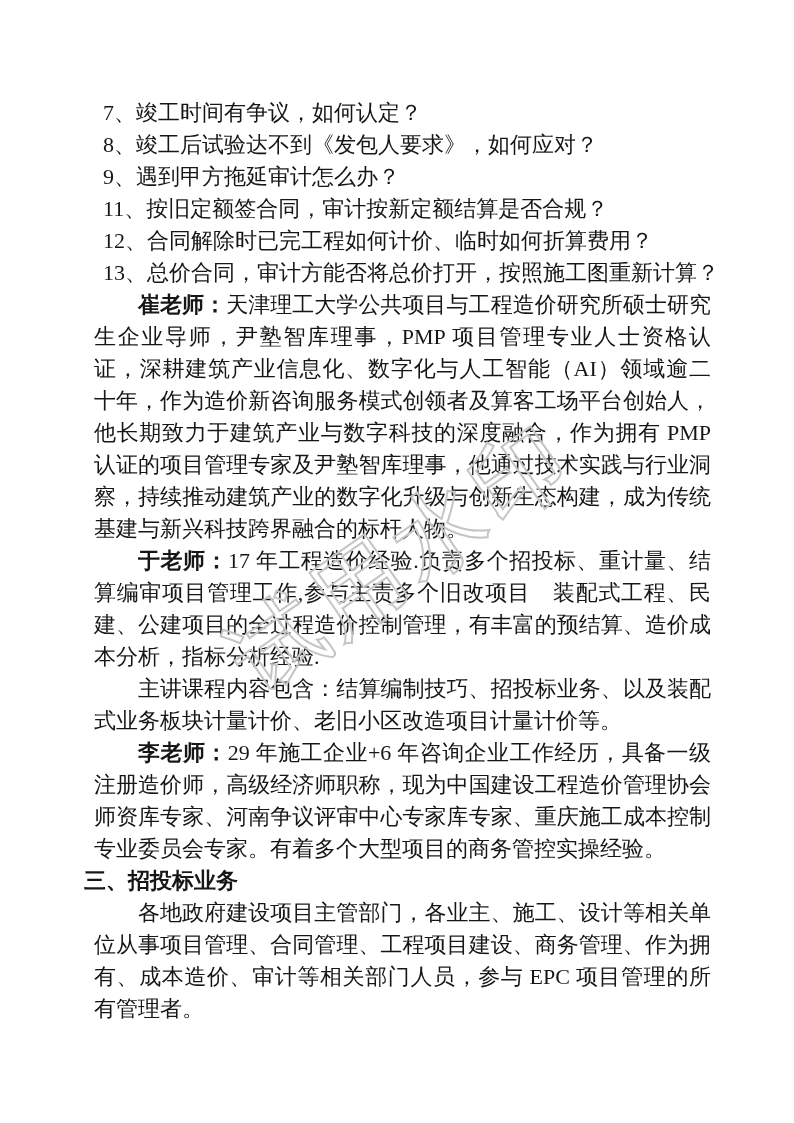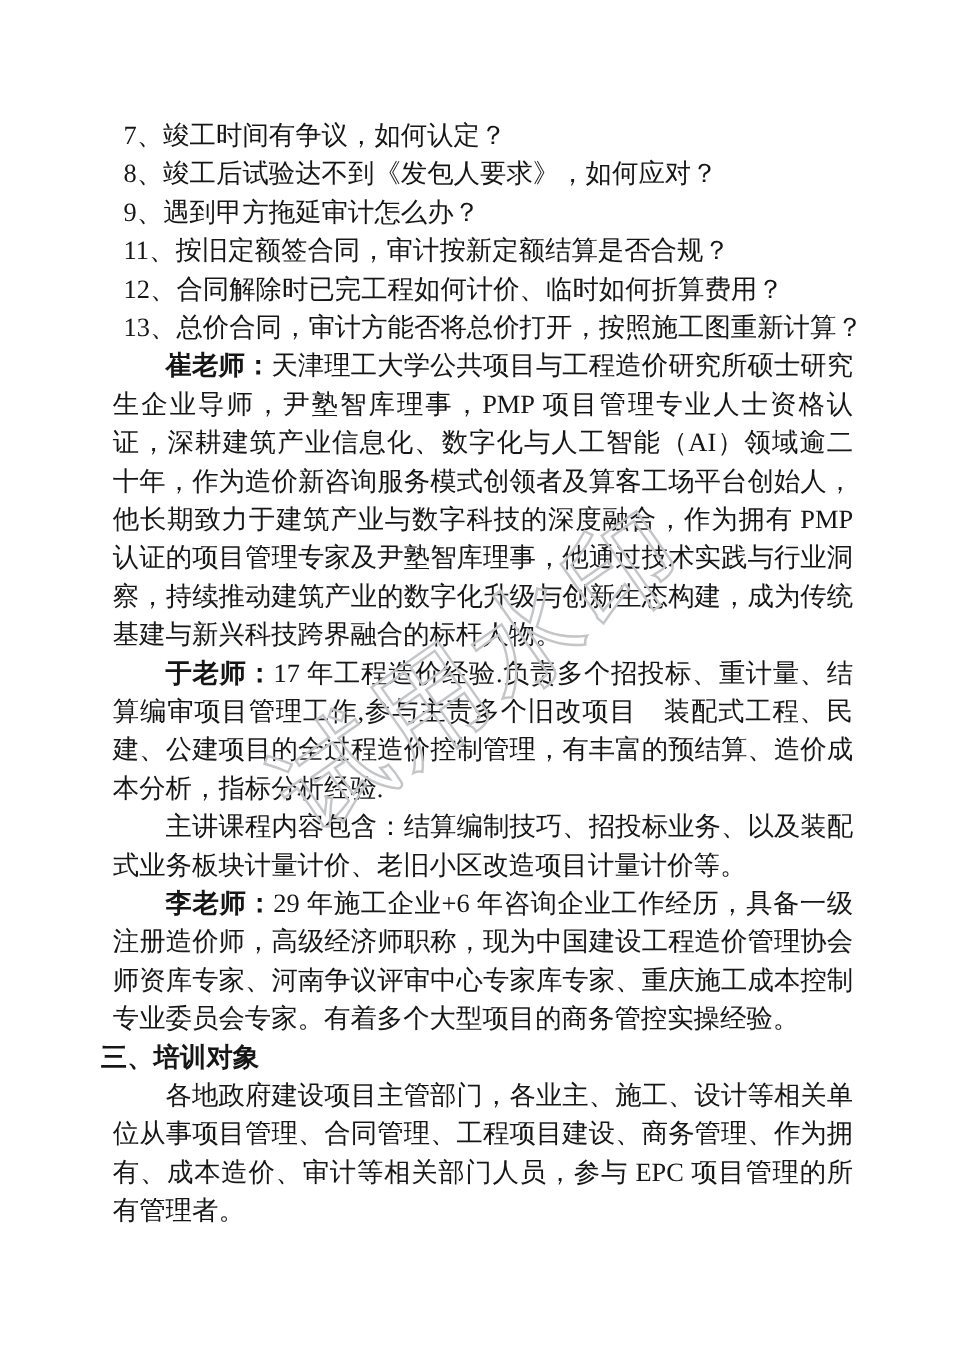--- a/index.html
+++ b/index.html
@@ -71,16 +71,16 @@
       <div class="block list_item">7、竣工时间有争议，如何认定？</div>
       <div class="block list_item">8、竣工后试验达不到《发包人要求》，如何应对？</div>
       <div class="block list_item">9、遇到甲方拖延审计怎么办？</div>
       <div class="block list_item">11、按旧定额签合同，审计按新定额结算是否合规？</div>
       <div class="block list_item">12、合同解除时已完工程如何计价、临时如何折算费用？</div>
       <div class="block list_item">13、总价合同，审计方能否将总价打开，按照施工图重新计算？</div>
       <div class="block paragraph"><span class="lead">崔老师：</span>天津理工大学公共项目与工程造价研究所硕士研究生企业导师，尹塾智库理事，PMP 项目管理专业人士资格认证，深耕建筑产业信息化、数字化与人工智能（AI）领域逾二十年，作为造价新咨询服务模式创领者及算客工场平台创始人，他长期致力于建筑产业与数字科技的深度融合，作为拥有 PMP 认证的项目管理专家及尹塾智库理事，他通过技术实践与行业洞察，持续推动建筑产业的数字化升级与创新生态构建，成为传统基建与新兴科技跨界融合的标杆人物。</div>
       <div class="block paragraph"><span class="lead">于老师：</span>17 年工程造价经验.负责多个招投标、重计量、结算编审项目管理工作,参与主责多个旧改项目　装配式工程、民建、公建项目的全过程造价控制管理，有丰富的预结算、造价成本分析，指标分析经验.</div>
       <div class="block paragraph">主讲课程内容包含：结算编制技巧、招投标业务、以及装配式业务板块计量计价、老旧小区改造项目计量计价等。</div>
       <div class="block paragraph"><span class="lead">李老师：</span>29 年施工企业+6 年咨询企业工作经历，具备一级注册造价师，高级经济师职称，现为中国建设工程造价管理协会师资库专家、河南争议评审中心专家库专家、重庆施工成本控制专业委员会专家。有着多个大型项目的商务管控实操经验。</div>
-      <div class="block heading">三、培训对象</div>
+      <div class="block heading">三、招投标业务</div>
       <div class="block paragraph">各地政府建设项目主管部门，各业主、施工、设计等相关单位从事项目管理、合同管理、工程项目建设、商务管理、作为拥有、成本造价、审计等相关部门人员，参与 EPC 项目管理的所有管理者。</div>
     </div>
 </div>
 
 </body></html>

